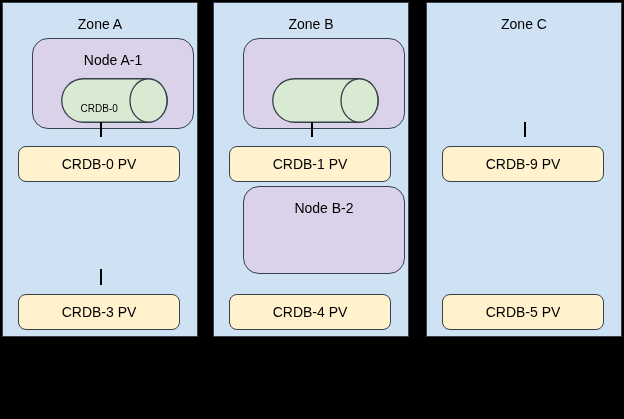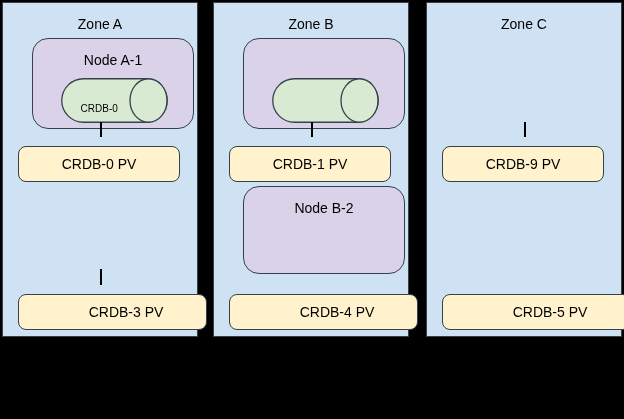--- a/index.html
+++ b/index.html
@@ -75,21 +75,21 @@
     left: 15px; width: 160px; height: 34px;
     background: var(--pv-fill, #fff2cc);
     border: 1px solid var(--stroke, #333);
     border-radius: 8px;
     text-align: center;
     font-size: 14px; line-height: 34px;
     color: var(--text-color, #000);
     margin-top: 10px;
   }
   .pv.row1 { top: 133px; }
-  .pv.row2 { top: 281px; padding-left: 27px; }
+  .pv.row2 { top: 281px; }
 </style>
 </head>
 <body>
 
 <div class="stage">
 
   <div class="zone zone-a">
     <div class="zone-label">Zone A</div>
 
     <div class="node row1">

